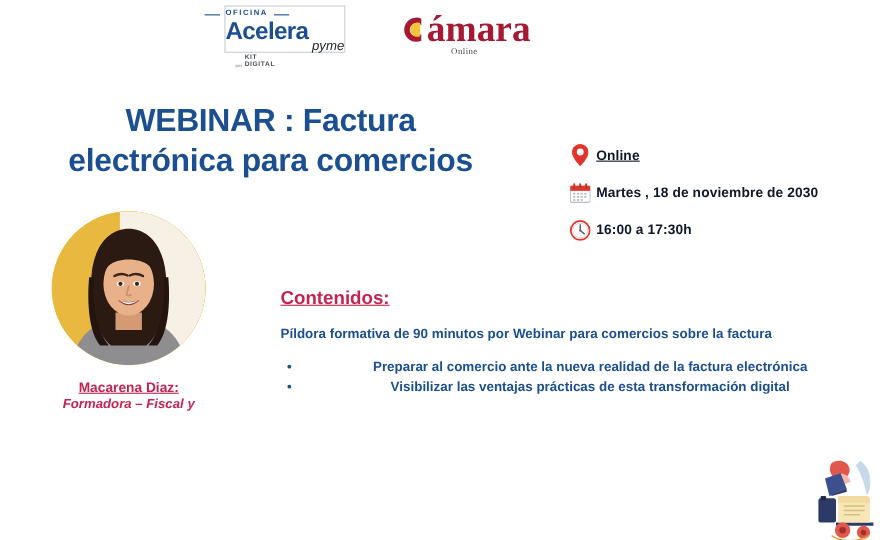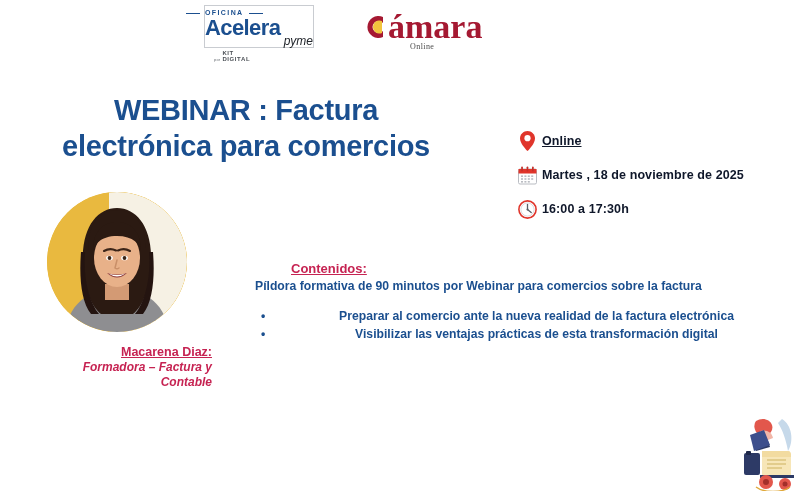--- a/index.html
+++ b/index.html
@@ -56,29 +56,29 @@
   }
 
   
   .details { position:absolute; left:512px; top:124px; width:280px; }
   .detail-row { display:flex; align-items:center; height:34px; }
   .detail-ico { width:30px; flex:0 0 30px; display:flex; align-items:center; justify-content:center; }
   .detail-txt { font-size:12.5px; font-weight:700; color:#0f172a; letter-spacing:0.1px; }
   .detail-txt.link { text-decoration:underline; }
 
   
-  .speaker { position:absolute; left:22px; top:192px; width:190px; text-align:right; }
+  .speaker { position:absolute; left:22px; top:192px; width:190px; text-align:center; }
   .photo-wrap { width:140px; height:140px; margin:0 auto; border-radius:50%; overflow:hidden; position:relative; background:#e8b93c; }
   .speaker-name { margin-top:13px; font-size:12.5px; font-weight:700; color:#c62352; text-decoration:underline; }
   .speaker-role { font-size:12px; font-weight:700; font-style:italic; color:#c62352; line-height:15px; margin-top:1px; }
 
   
   .content { position:absolute; left:255px; top:261px; width:535px; }
-  .content-head { font-size:13px; font-weight:700; color:#c62352; text-decoration:underline;margin-left:36px; }
-  .content-intro { margin-top:2px; font-size:12.2px; font-weight:700; color:#1b4f8f; line-height:16px; }
+  .content-head { font-size:17px; font-weight:700; color:#c62352; text-decoration:underline; }
+  .content-intro { margin-top:14px; font-size:12.2px; font-weight:700; color:#1b4f8f; line-height:16px; }
   .bullets { margin-top:14px; list-style:none;text-align:center; }
   .bullets li { position:relative; padding-left:28px; font-size:12.2px; font-weight:700; color:#1b4f8f; line-height:17.5px; }
   .bullets li::before { content:"\2022"; position:absolute; left:6px; top:0; }
 
   
   .footer { position:absolute; left:0; bottom:0; width:800px; height:62px; }
 
   .deco { position:absolute; right:2px; bottom:0px; width:68px; height:76px; }
 </style>
 </head>
@@ -149,21 +149,21 @@
             <rect x="3" y="12.2" width="2" height="1.6"></rect>
               <rect x="6.4" y="12.2" width="2" height="1.6"></rect>
             <rect x="9.8" y="12.2" width="2" height="1.6"></rect>
               <rect x="13.2" y="12.2" width="2" height="1.6"></rect>
             <rect x="3" y="15" width="2" height="1.6"></rect>
               <rect x="6.4" y="15" width="2" height="1.6"></rect>
             <rect x="9.8" y="15" width="2" height="1.6"></rect>
           </g>
         </svg>
       </span>
-      <span class="detail-txt">Martes , 18 de noviembre de 2025</span>
+      <span class="detail-txt">Martes , 18 de noviembre de 2030</span>
     </div>
 
     <div class="detail-row">
       <span class="detail-ico">
         <svg width="19" height="19" viewBox="0 0 19 19">
           <circle cx="9.5" cy="9.5" r="8.6" fill="#ffffff" stroke="#e0352b" stroke-width="1.6"></circle>
           <circle cx="9.5" cy="9.5" r="6.6" fill="none" stroke="#c9ccd1" stroke-width="0.7"></circle>
           <line x1="9.5" y1="9.5" x2="9.5" y2="4.4" stroke="#5a6068" stroke-width="1.3" stroke-linecap="round"></line>
           <line x1="9.5" y1="9.5" x2="13.2" y2="12.6" stroke="#5a6068" stroke-width="1.3" stroke-linecap="round"></line>
           <circle cx="9.5" cy="9.5" r="1" fill="#5a6068"></circle>
@@ -210,22 +210,21 @@
 
           <path d="M70 68 L68 76 q2 1.4 4 0" stroke="#c98f68" stroke-width="1.5" fill="none" stroke-linecap="round"></path>
 
           <path d="M60 81 q10 9 20 0 q-10 3 -20 0 Z" fill="#8c3b3b"></path>
           <path d="M61.5 81.5 q8.5 3 17 0 q-8.5 6 -17 0 Z" fill="#ffffff"></path>
         </g>
       </svg>
     </div>
     <div class="speaker-name">Macarena Diaz:</div>
     <div class="speaker-role">
-      <div>Formadora – Factura y</div>
-      <div>Contable</div>
+      <div>Formadora – Fiscal y</div>
     </div>
   </div>
 
   <div class="content">
     <div class="content-head">Contenidos:</div>
     <div class="content-intro">
       <div>Píldora formativa de 90 minutos por Webinar para comercios sobre la factura</div>
     </div>
     <ul class="bullets">
       <li>Preparar al comercio ante la nueva realidad de la factura electrónica</li>

